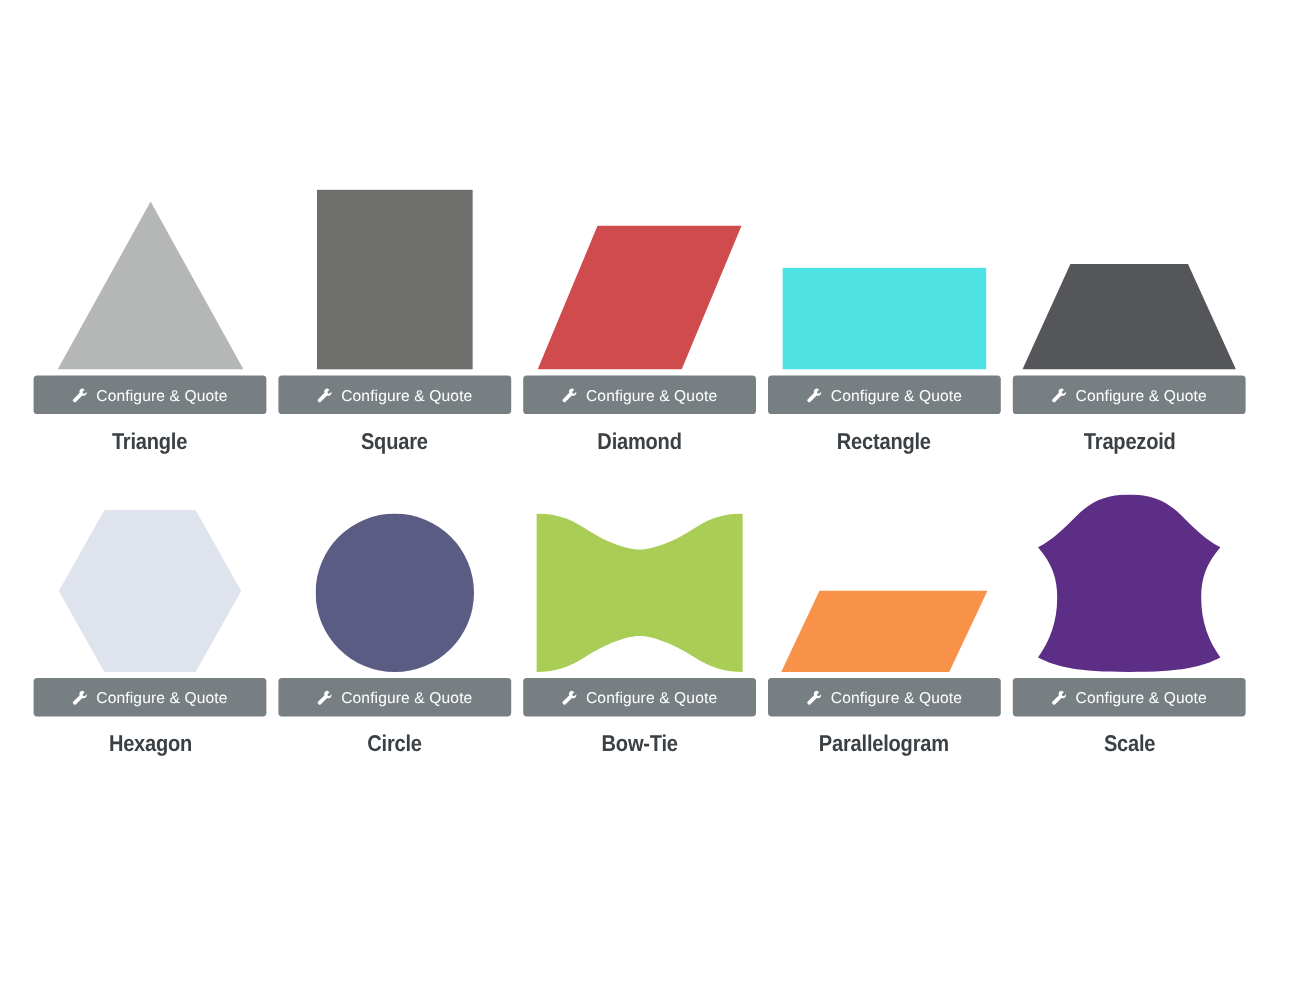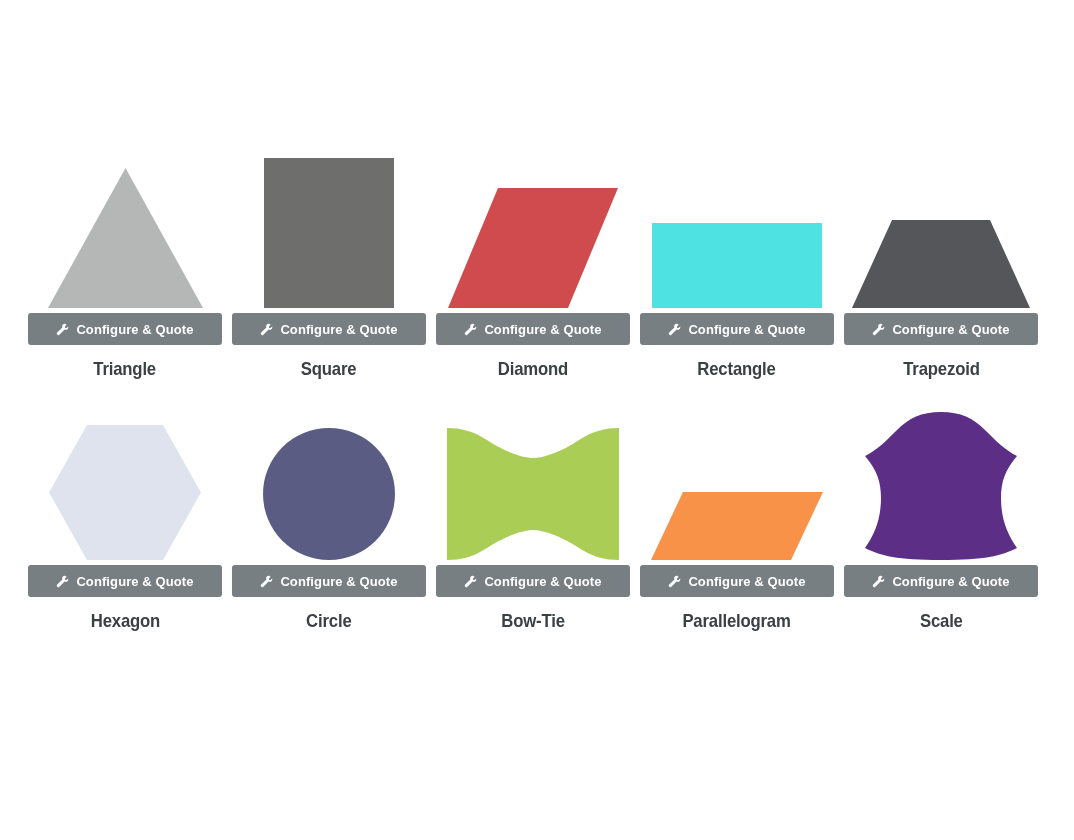--- a/index.html
+++ b/index.html
@@ -57,21 +57,21 @@
   .cfg-btn .wrench {
     width: 13px;
     height: 13px;
     display: block;
     flex: 0 0 auto;
   }
   .cfg-label {
     color: #ffffff;
     font-family: "Liberation Sans Narrow", "Liberation Sans", sans-serif;
     font-size: 13px;
-    font-weight: 700;
+    font-weight: 400;
     letter-spacing: 0.1px;
     white-space: nowrap;
     line-height: 1;
   }
   .shape-name {
     margin-top: 14px;
     color: #3b4044;
     font-family: "Liberation Sans Narrow", "Liberation Sans", sans-serif;
     font-size: 19px;
     font-weight: 700;

